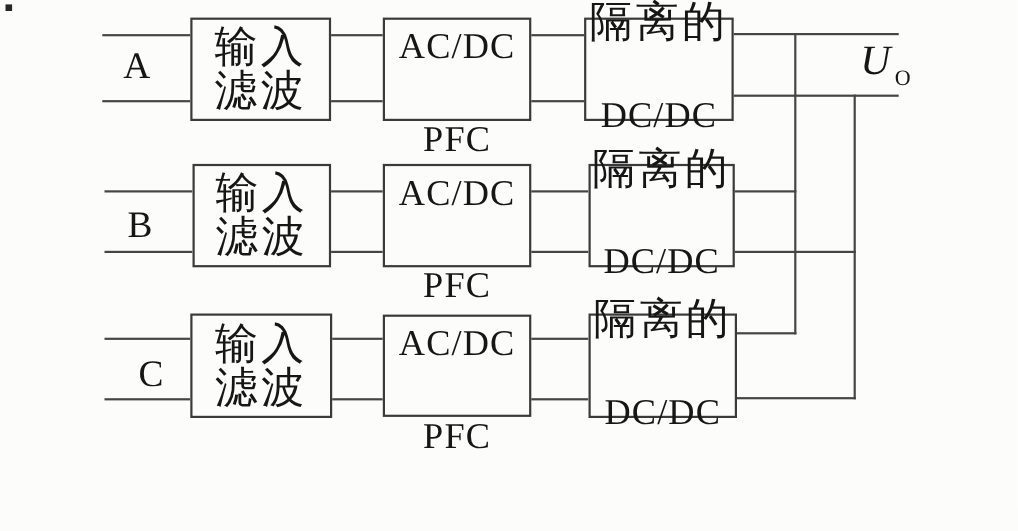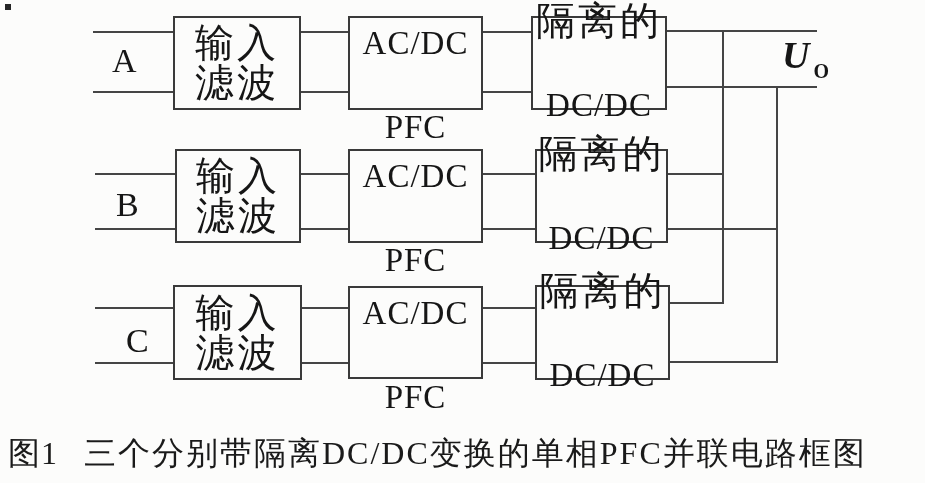--- a/index.html
+++ b/index.html
@@ -39,21 +39,20 @@
   .phase-label{
     position:absolute;
     font-size:34px;color:var(--text);
     line-height:1;
   }
   .uo{
     position:absolute;
     color:var(--text);
     font-size:38px;line-height:1;
     font-style:italic;
-    font-weight:bold;
   }
   .uo sub{
     font-style:normal;
     font-size:20px;
     vertical-align:baseline;
     position:relative;top:10px;left:4px;
   }
   .caption{
     position:absolute;left:8px;top:432px;
     width:917px;
@@ -162,16 +161,13 @@
       <div class="wire h" style="left:670px;top:302px;width:54px"></div>
       <div class="wire h" style="left:670px;top:361px;width:108px"></div>
     </div>
 
     <div class="wire v" style="left:722px;top:30px;height:274px"></div>
     <div class="wire v" style="left:776px;top:86px;height:277px"></div>
 
     <div class="uo" style="left:782px;top:36px"><i>U</i><sub>O</sub></div>
   </div>
 
-  <div class="caption">
-    <span class="cap-prefix">图1</span><span class="cap-text">三个分别带隔离DC/DC变换的单相PFC并联电路框图</span>
-  </div>
 </div>
 
 </body></html>

